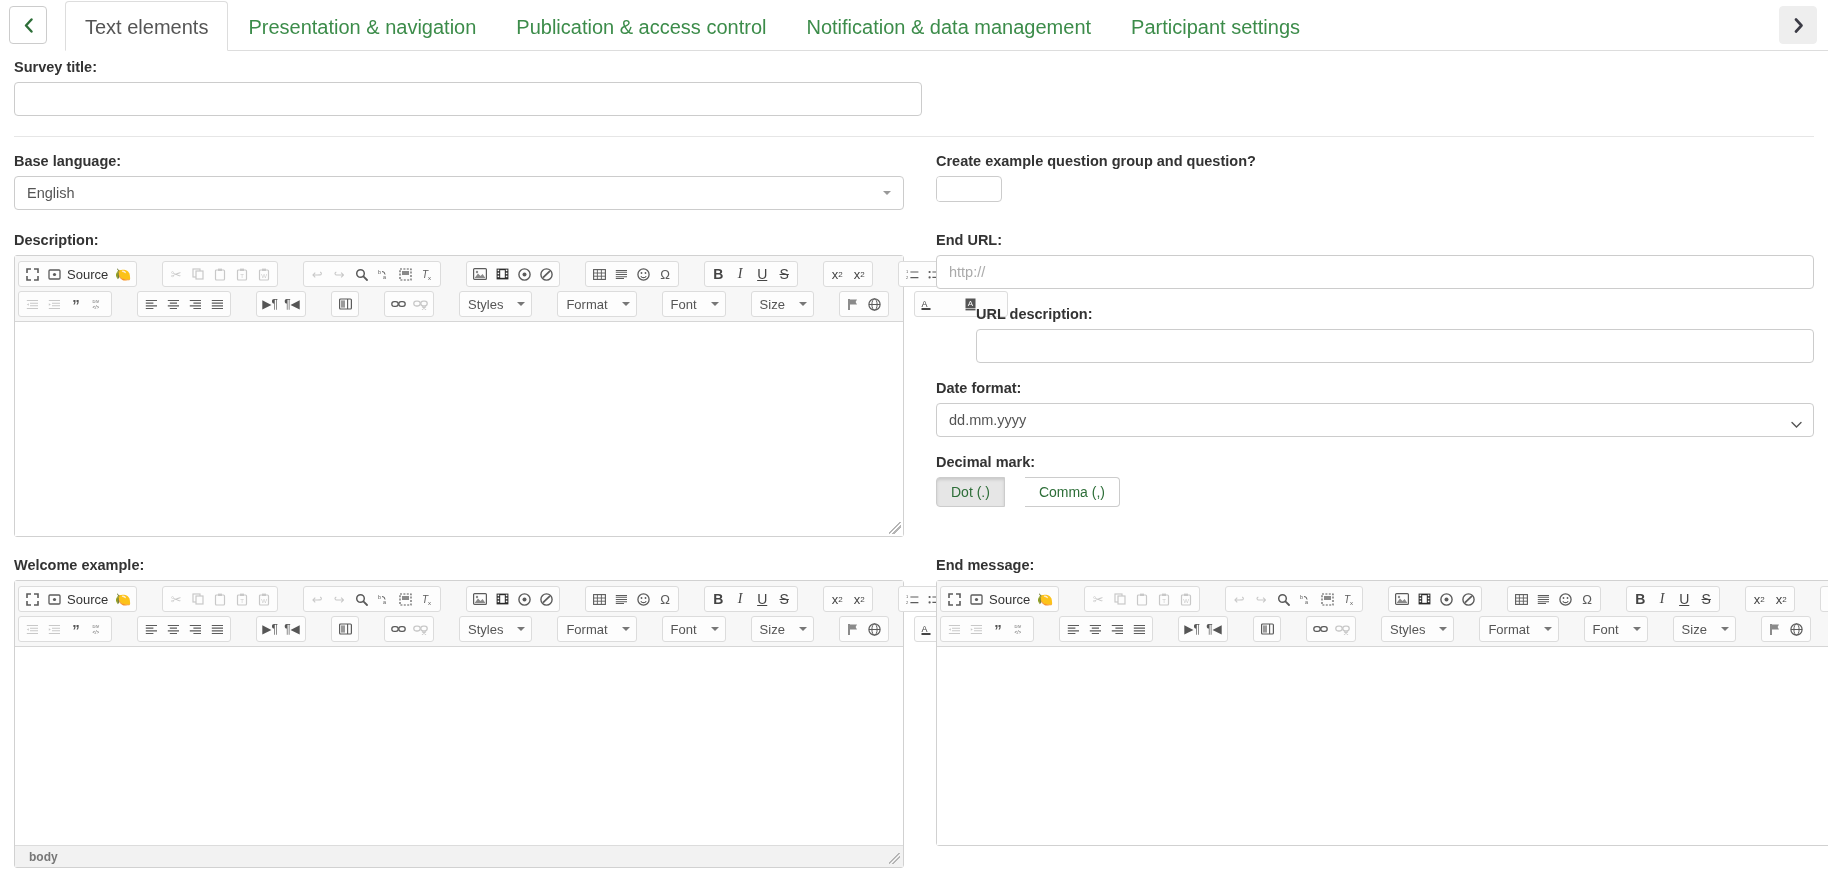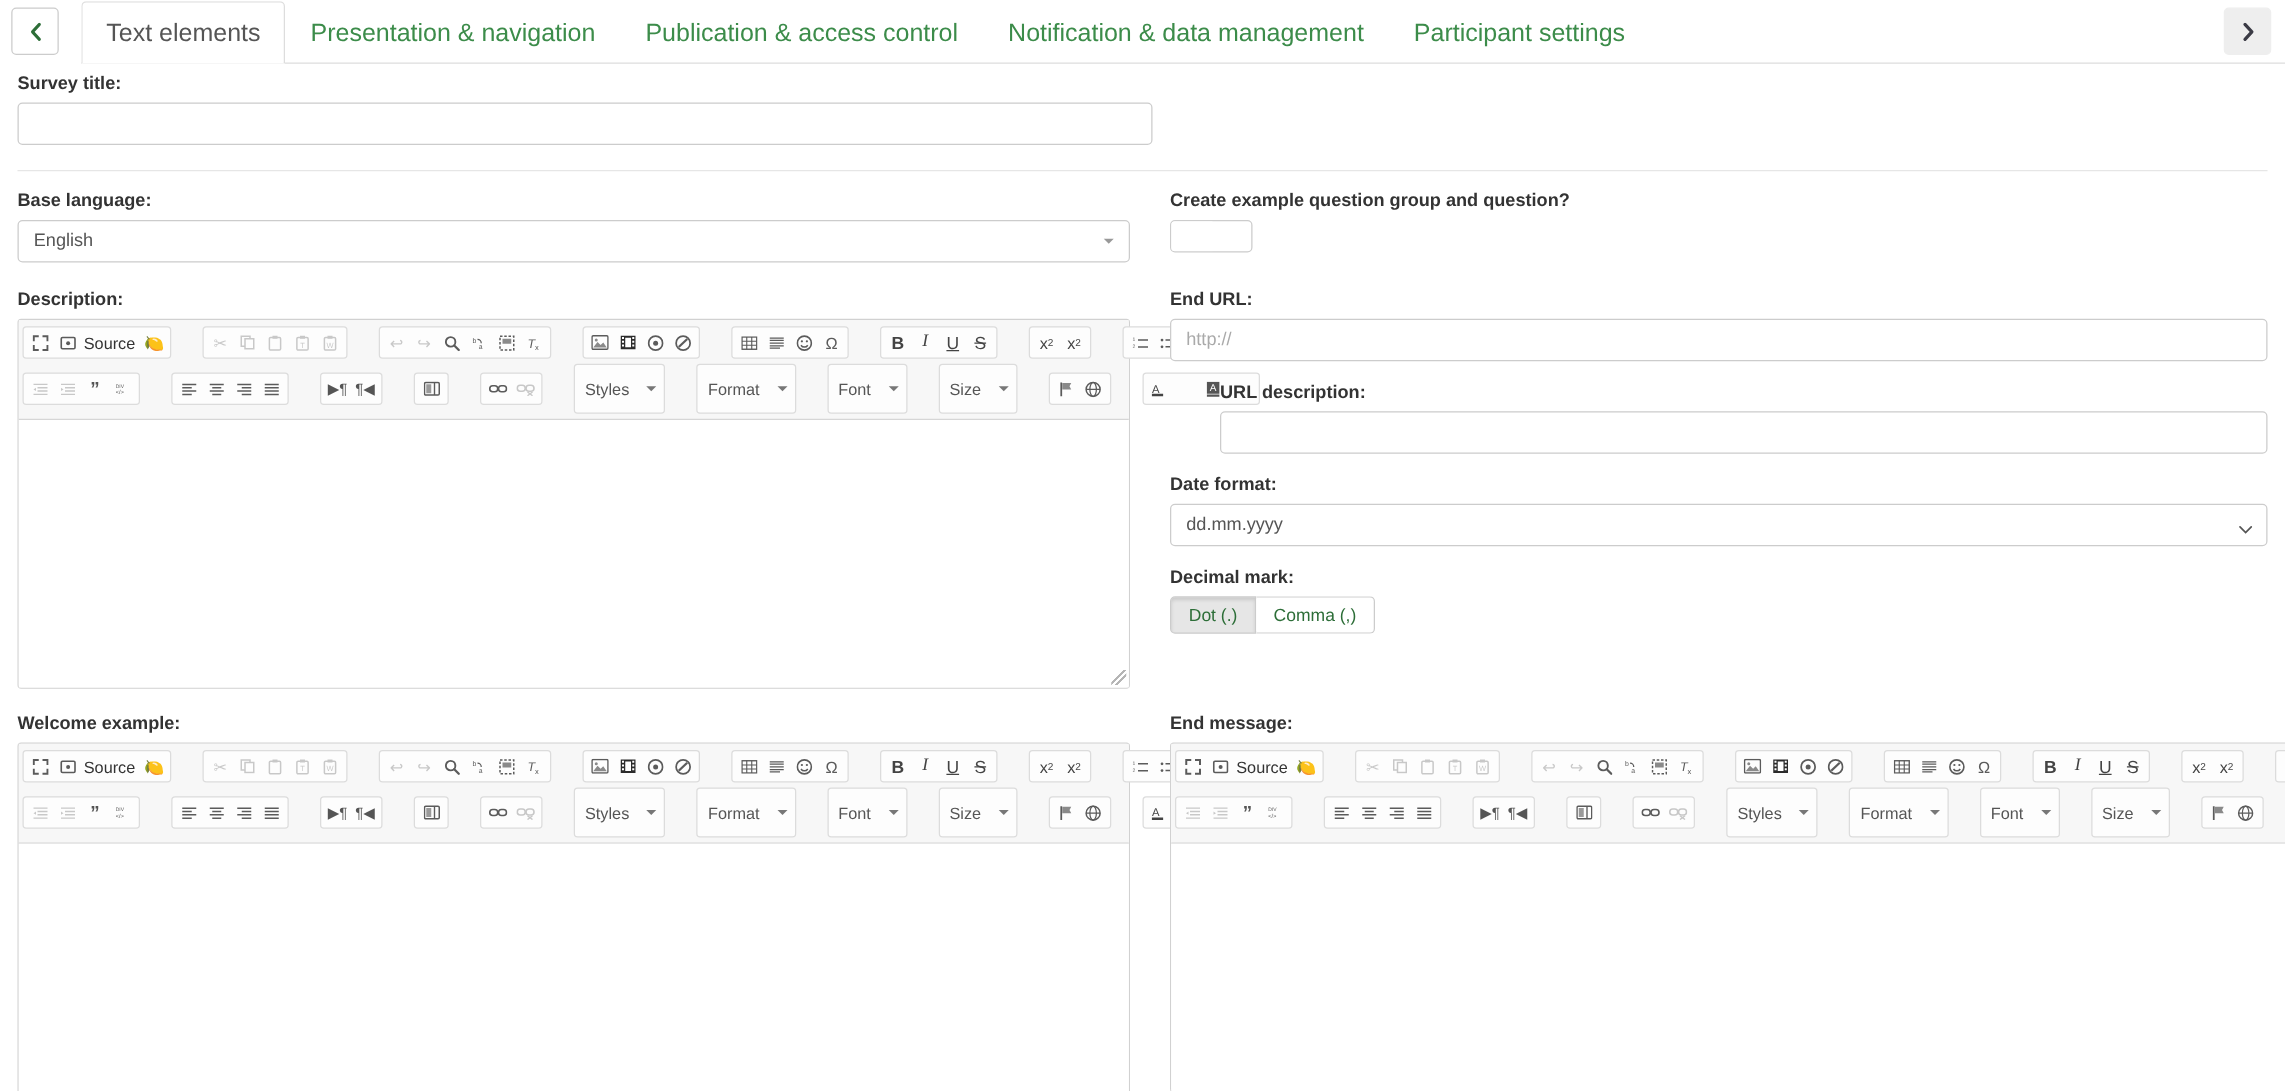--- a/index.html
+++ b/index.html
@@ -140,21 +140,21 @@
   .toggle .state {
     flex: 1 1 auto;
     background: #8b5cf6;
     color: #ffffff;
     font-size: 12.5px;
     font-weight: bold;
     display: flex; align-items: center; justify-content: center; margin-top: 45px;
   }
 
   
-  .btngroup { display: inline-flex; }
+  .btngroup { display: inline-flex; gap: 20px; }
   .btngroup .btn {
     height: 30px;
     padding: 0 14px;
     font-size: 14px;
     color: #2d6e38;
     background: #ffffff;
     border: 1px solid #cccccc;
     display: flex; align-items: center;
     cursor: pointer;
   }
@@ -199,21 +199,21 @@
   .ck-src-label {
     font-size: 13px; color: #333333;
     padding: 0 4px 0 2px;
     white-space: nowrap;
   }
   .ck-combo {
     display: flex; align-items: center; justify-content: space-between;
     border: 1px solid #dcdcdc;
     border-radius: 3px;
     background: #fdfdfd;
-    height: 40px;
+    height: 26px;
     margin: 2px 3px 2px 0;
     padding: 0 6px 0 8px;
     font-size: 13px;
     color: #555555;
     cursor: pointer;
     white-space: nowrap;
   }
   .ck-combo .lbl { padding-right: 14px; }
   .ck-combo .caret-sm {
     width: 0; height: 0;

